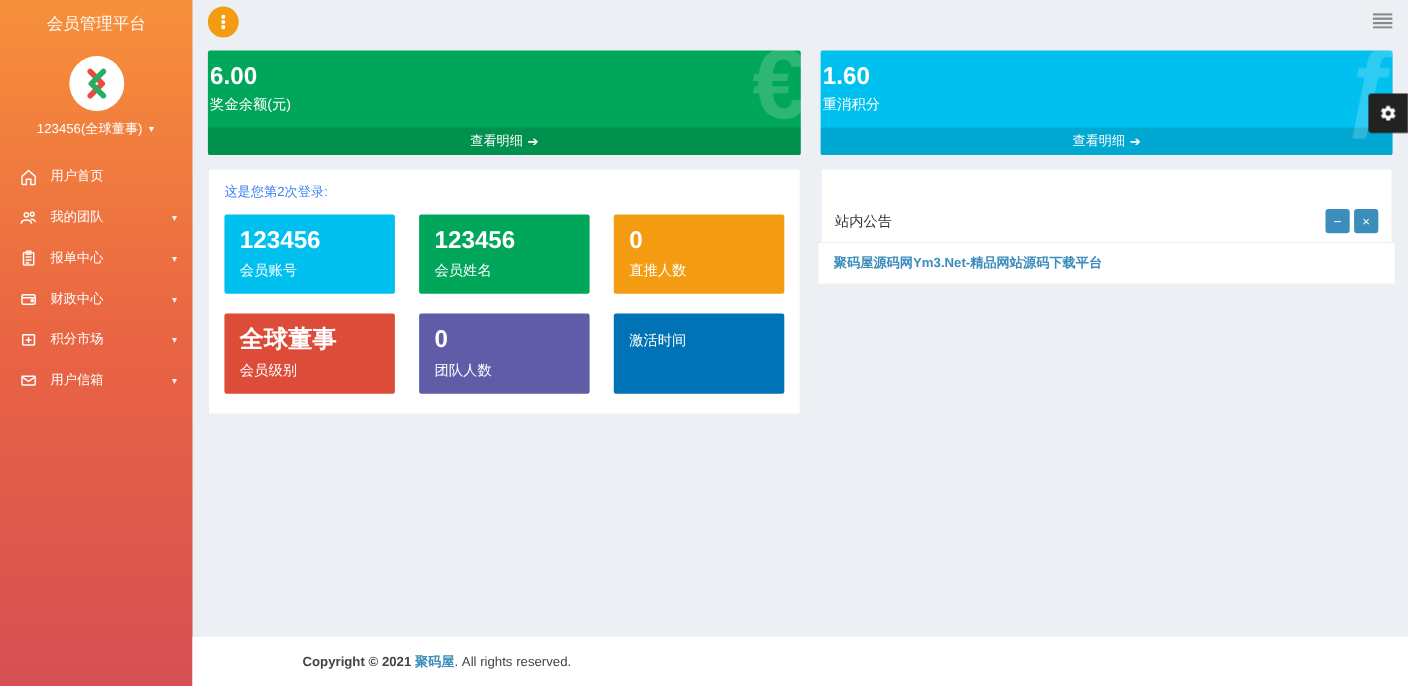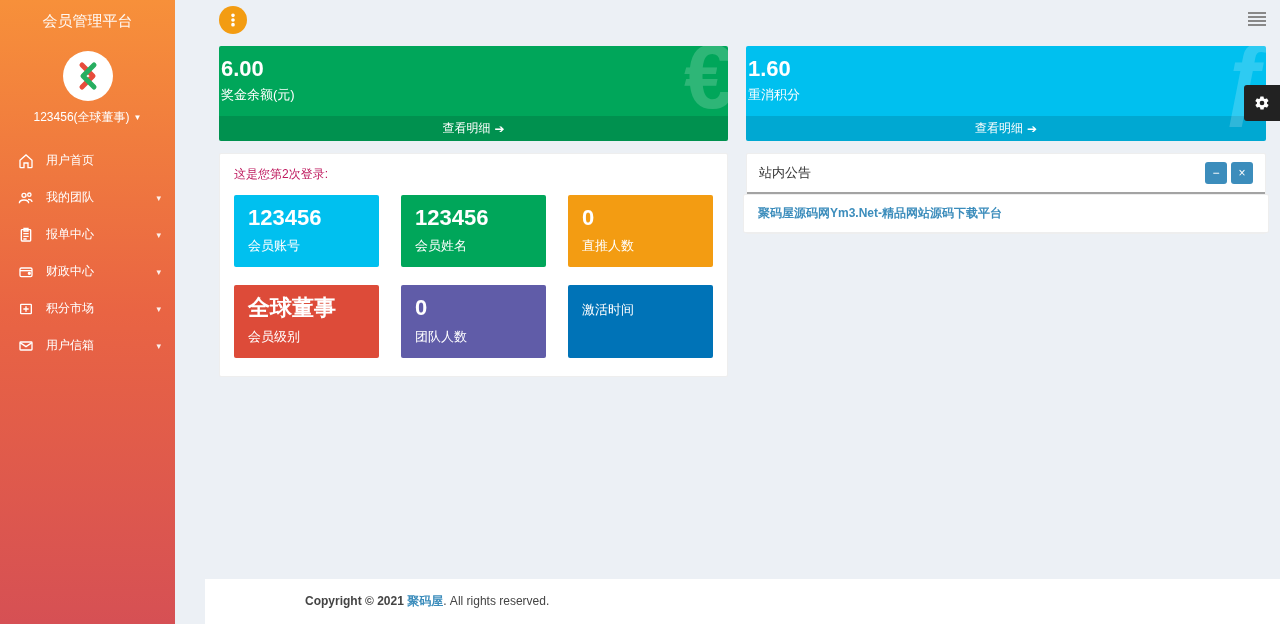--- a/index.html
+++ b/index.html
@@ -1,17 +1,17 @@
 <!DOCTYPE html>
 <html><head>
 <meta charset="utf-8">
 <style>
 * { margin: 0; padding: 0; box-sizing: border-box; }
 body { font-family: -apple-system, "Helvetica Neue", Arial, sans-serif; font-size: 13px; background: #ecf0f5; color: #333; }
-.wrapper { display: flex; min-height: 100vh; gap: 30px; }
+.wrapper { display: flex; min-height: 100vh; }
 
 
 .sidebar { width: 175px; background: linear-gradient(180deg, #f7903a 0%, #e96443 50%, #d65054 100%); color: #fff; display: flex; flex-direction: column; }
 .sidebar-header { text-align: center; padding: 12px 0; font-size: 15px; color: #fff; opacity: 0.95; }
 .user-panel { text-align: center; padding: 8px 0 16px; }
 .user-logo { width: 50px; height: 50px; border-radius: 50%; background: #fff; margin: 0 auto 8px; position: relative; }
 .user-logo svg { position: absolute; top: 50%; left: 50%; transform: translate(-50%, -50%); }
 .user-name { font-size: 12px; color: #fff; display: inline-flex; align-items: center; gap: 4px; }
 .user-name .caret { font-size: 8px; }
 .nav { list-style: none; }
@@ -37,23 +37,23 @@
 .stat-footer { background: rgba(0,0,0,0.12); text-align: center; padding: 4px; font-size: 12px; cursor: pointer; display: flex; align-items: center; justify-content: center; gap: 4px; }
 
 .bg-green { background: #00a65a; }
 .bg-blue  { background: #00c0ef; }
 .bg-darkblue { background: #0073b7; }
 .bg-orange { background: #f39c12; }
 .bg-purple { background: #605ca8; }
 .bg-red { background: #dd4b39; }
 
 .panel { background: #fff; border: 1px solid #eee; border-radius: 2px; }
-.panel-header { padding: 8px 12px; border-bottom: 4px solid #a3a3a3; display: flex; align-items: center; justify-content: space-between; font-size: 13px; }
+.panel-header { padding: 8px 12px; border-bottom: 2px solid #a3a3a3; display: flex; align-items: center; justify-content: space-between; font-size: 13px; margin-top: 28px; }
 .panel-body { padding: 12px 14px 18px; }
-.login-text { font-size: 12px; color: #be185d; margin-bottom: 12px; }
+.login-text { font-size: 12px; color: #3b82f6; margin-bottom: 12px; }
 
 .tiles { display: grid; grid-template-columns: 1fr 1fr 1fr; gap: 18px 22px; }
 .tile { color: #fff; padding: 10px 14px 12px; border-radius: 2px; }
 .tile-value { font-size: 22px; font-weight: 700; line-height: 1.2; }
 .tile-label { font-size: 13px; margin-top: 6px; }
 
 .panel-tools { display: flex; gap: 4px; }
 .tool-btn { width: 22px; height: 22px; border-radius: 3px; background: #3c8dbc; color: #fff; display: flex; align-items: center; justify-content: center; font-size: 12px; cursor: pointer; }
 .tool-close { background: #3c8dbc; }
 

